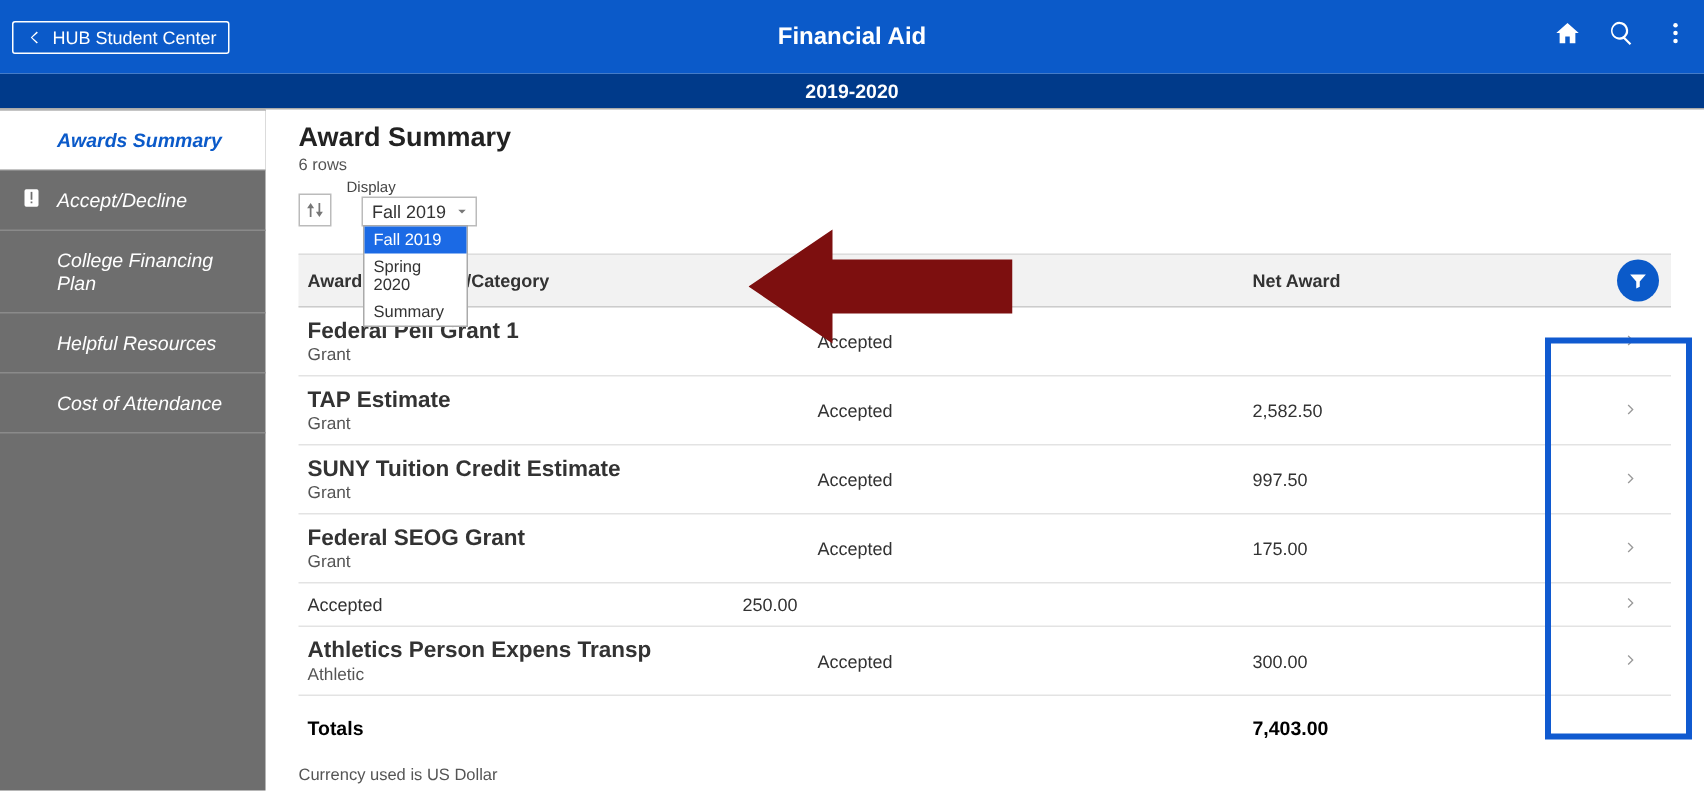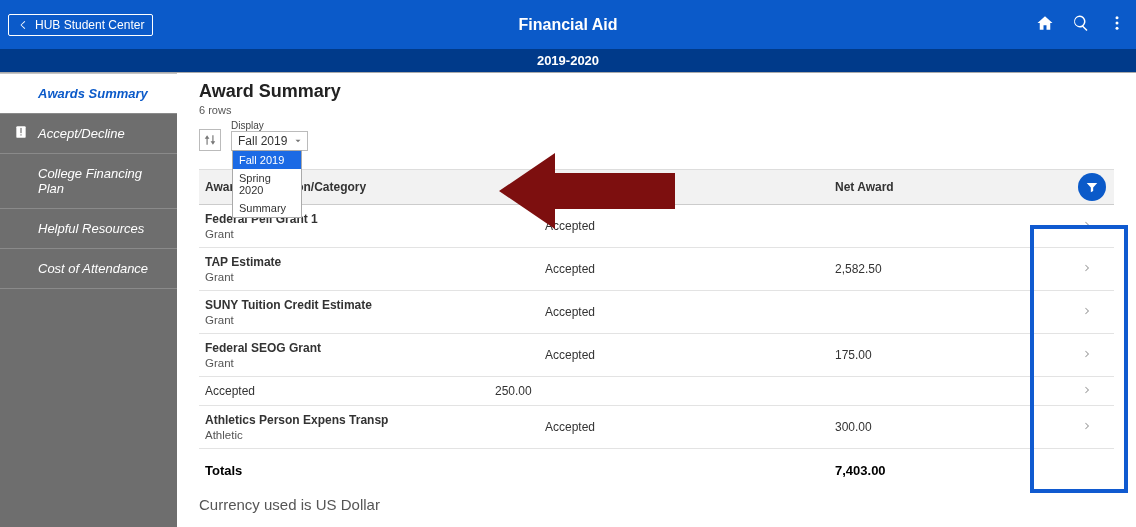--- a/index.html
+++ b/index.html
@@ -17,39 +17,39 @@
   .side-item { padding: 12px 10px 12px 38px; border-bottom: 1px solid #8a8a8a; cursor: pointer; position: relative; }
   .side-item.active { background: #fff; color: #0b5ac9; font-weight: bold; }
   .side-item .bang { position: absolute; left: 14px; top: 11px; width: 14px; height: 14px; }
   .main { flex: 1; padding: 8px 22px 10px 22px; position: relative; overflow: hidden; }
   .page-title { font-size: 18px; font-weight: bold; color: #222; }
   .rows-hint { font-size: 11px; color: #555; margin-top: 2px; }
   .controls-row { display: flex; align-items: flex-end; gap: 10px; margin-top: 4px; position: relative; }
   .sort-btn { width: 22px; height: 22px; border: 1px solid #bbb; display: flex; align-items: center; justify-content: center; color: #555; font-size: 13px; }
   .display-block { position: relative; }
   .display-label { font-size: 10px; color: #444; }
-  .display-select { border: 1px solid #bbb; padding: 2px 20px 2px 6px; font-size: 12px; color: #333; min-width: 66px; position: relative; display: inline-block; }
+  .display-select { border: 1px solid #bbb; padding: 2px 20px 2px 6px; font-size: 12px; color: #333; min-width: 66px; position: relative; display: inline-block; margin-left: 10px; }
   .display-caret { position: absolute; right: 4px; top: 4px; }
   .dropdown { position: absolute; top: 18px; left: 0; width: 70px; background: #fff; border: 1px solid #aaa; z-index: 5; }
   .dropdown-item { font-size: 11px; padding: 3px 6px; color: #333; }
   .dropdown-item.selected { background: #1b6ae5; color: #fff; }
   .filter-fab { position: absolute; right: 30px; top: 100px; width: 28px; height: 28px; border-radius: 50%; background: #0b5ac9; display: flex; align-items: center; justify-content: center; z-index: 2; }
   .filter-fab svg { width: 14px; height: 14px; fill: #fff; }
   .table-wrap { margin-top: 18px; }
   .thead { display: flex; border-top: 1px solid #ddd; border-bottom: 1px solid #ccc; background: #f2f2f2; font-size: 12px; font-weight: bold; color: #333; padding: 10px 6px; }
   .col1 { width: 340px; }
   .col2 { width: 290px; }
   .col3 { width: 210px; text-align: left; }
   .col4 { flex: 1; text-align: right; padding-right: 16px; }
   .trow { display: flex; align-items: center; border-bottom: 1px solid #e3e3e3; padding: 7px 6px; font-size: 12px; color: #333; }
-  .award-desc { font-weight: bold; font-size: 12px; }
+  .award-desc { font-weight: bold; font-size: 15px; }
   .award-cat { color: #555; font-size: 11.5px; margin-top: 2px; }
   .chev { color: #888; display: inline-block; }
   .totals { display: flex; padding: 14px 6px; font-size: 13px; font-weight: bold; }
-  .currency-note { font-size: 15px; color: #555; margin-top: 4px; }
+  .currency-note { font-size: 11px; color: #555; margin-top: 4px; }
   
   .arrow { position: absolute; left: 322px; top: 78px; z-index: 4; pointer-events: none; }
   .blue-box { position: absolute; border: 4px solid #105ad0; right: 8px; top: 152px; width: 98px; height: 268px; z-index: 4; pointer-events: none; }
 </style>
 </head>
 <body>
 
 <div class="topbar">
   <div class="back-btn">
     <svg viewBox="0 0 24 24">
@@ -167,20 +167,21 @@
             <div class="col4"><span class="chev"><svg width="10" height="10" viewBox="0 0 24 24">
                   <path fill="#999" d="M9 4l8 8-8 8-1.5-1.5L14 12 7.5 5.5z"></path>
                 </svg></span></div>
           </div>
           <div class="trow">
             <div class="col1">
               <div class="award-desc">SUNY Tuition Credit Estimate</div>
               <div class="award-cat">Grant</div>
             </div>
             <div class="col2">Accepted</div>
+            <div class="col3">997.50</div>
             <div class="col4"><span class="chev"><svg width="10" height="10" viewBox="0 0 24 24">
                   <path fill="#999" d="M9 4l8 8-8 8-1.5-1.5L14 12 7.5 5.5z"></path>
                 </svg></span></div>
           </div>
           <div class="trow">
             <div class="col1">
               <div class="award-desc">Federal SEOG Grant</div>
               <div class="award-cat">Grant</div>
             </div>
             <div class="col2">Accepted</div>

